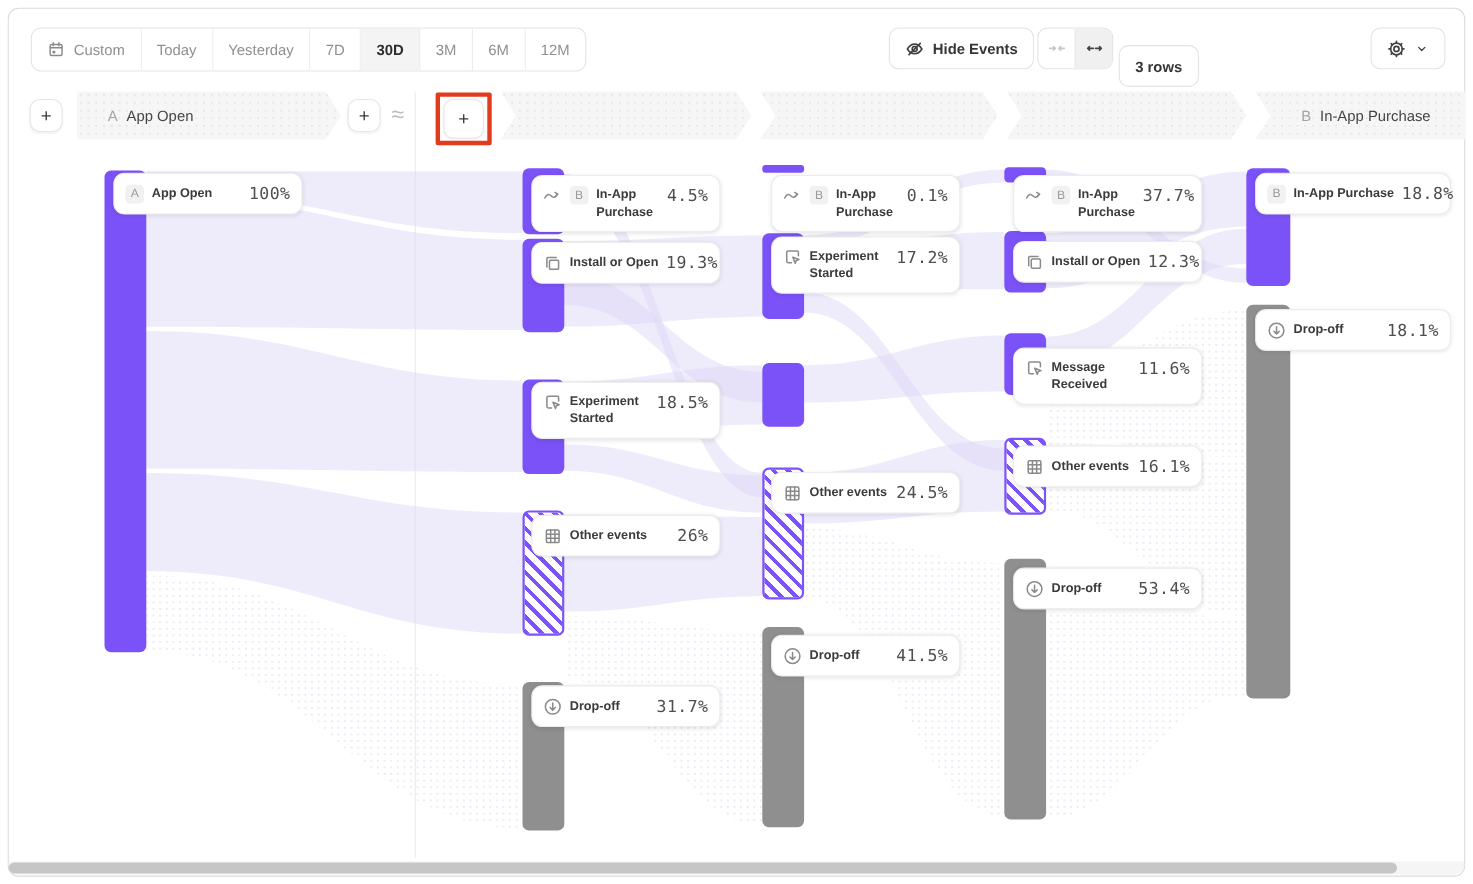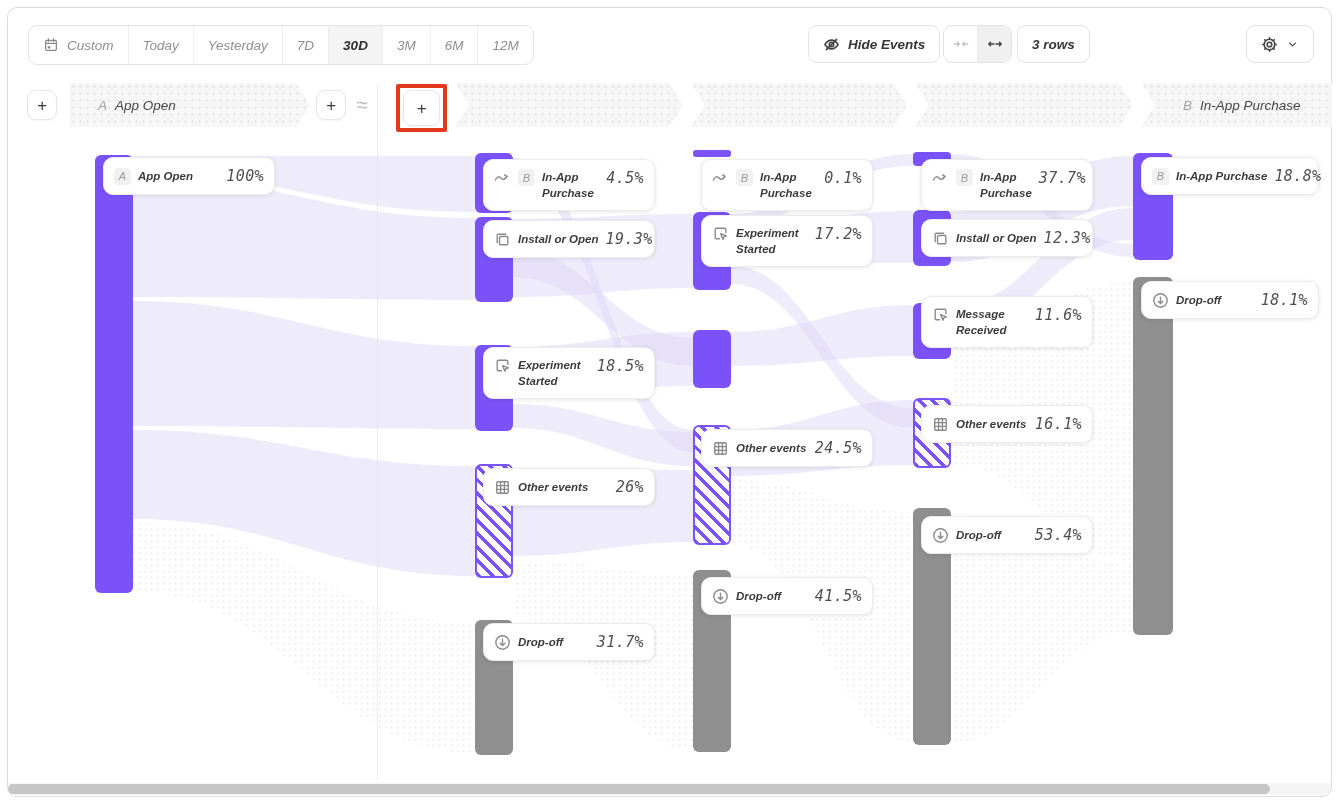--- a/index.html
+++ b/index.html
@@ -1,17 +1,17 @@
 <!DOCTYPE html>
 <html><head>
 <meta charset="utf-8">
 <style>
   html,body{margin:0;padding:0;background:#fff;}
   #app{position:relative;width:1339px;height:804px;background:#fff;overflow:hidden;
-       font-family:"Liberation Sans",sans-serif;font-style:italic;-webkit-font-smoothing:antialiased;}
+       font-family:"Liberation Sans",sans-serif;-webkit-font-smoothing:antialiased;}
   .frame{position:absolute;inset:7px;border:1px solid #dcdcdc;border-radius:10px;pointer-events:none;}
 
   
   .dategroup{position:absolute;left:28px;top:25px;height:38px;display:flex;align-items:stretch;
              border:1px solid #e4e4e4;border-radius:9px;background:#fff;overflow:hidden;}
   .dg-item{display:flex;align-items:center;gap:7px;padding:0 14px;font-size:13.5px;color:#8f8f8f;
            border-right:1px solid #ededed;cursor:pointer;white-space:nowrap;}
   .dg-item:last-child{border-right:none;}
   .dg-item.active{background:#f4f4f4;color:#2d2d2d;font-weight:700;text-align:center;}
   .btn{position:absolute;top:25px;height:38px;display:flex;align-items:center;gap:8px;padding:0 14px;
@@ -127,21 +127,21 @@
           <path d="M1.4 8H6.4M4.7 6.3L6.4 8L4.7 9.7M14.6 8H9.6M11.3 6.3L9.6 8L11.3 9.7"></path>
         </svg>
     </div>
     <div class="seg-item active">
       <svg class="sv dark" viewBox="0 0 16 16" width="16" height="16">
           <path d="M7 8H1.8M3.5 6.3L1.8 8L3.5 9.7M9 8H14.2M12.5 6.3L14.2 8L12.5 9.7"></path>
         </svg>
     </div>
   </div>
 
-  <div class="btn" style="left:1017px;">
+  <div class="btn" style="left:1017px;margin-top:16px;">
     <span>3 rows</span>
   </div>
 
 
   <div class="btn" style="left:1246px;">
     <svg class="sv dark" viewBox="0 0 16 16" width="17" height="17">
         <circle cx="8" cy="8" r="2.2"></circle>
         <circle cx="8" cy="8" r="5"></circle>
         <path d="M8 1.6V3M8 13V14.4M1.6 8H3M13 8H14.4M3.5 3.5L4.5 4.5M11.5 11.5L12.5 12.5M12.5 3.5L11.5 4.5M4.5 11.5L3.5 12.5"></path>
       </svg>
@@ -353,21 +353,21 @@
   <div class="card" style="left:921px;top:219px;">
     <span class="ic">
         <svg class="sv" viewBox="0 0 16 16" width="17" height="17">
           <path d="M3 11V3.8C3 3.36 3.36 3 3.8 3H11"></path>
           <rect x="5.2" y="5.2" width="7.8" height="7.8" rx="1"></rect>
         </svg>
       </span>
     <span class="nm">Install or Open</span>
     <span class="pct">12.3%</span>
   </div>
-  <div class="card two" style="left:921px;top:296px;">
+  <div class="card two" style="left:921px;top:316px;">
     <span class="ic">
         <svg class="sv" viewBox="0 0 16 16" width="17" height="17">
           <path d="M13 7V4.2C13 3.54 12.46 3 11.8 3H4.2C3.54 3 3 3.54 3 4.2V11.8C3 12.46 3.54 13 4.2 13H7"></path>
           <path d="M8.2 8.2L13.5 10.3L11.1 11.1L10.3 13.5Z"></path>
         </svg>
       </span>
     <span class="nm">Message Received</span>
     <span class="pct">11.6%</span>
   </div>
   <div class="card" style="left:921px;top:405px;">

